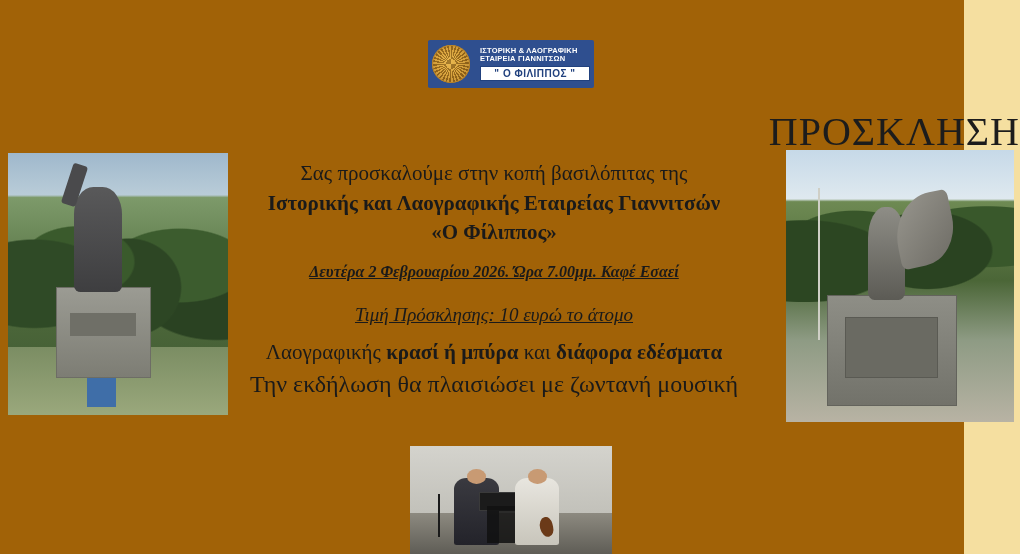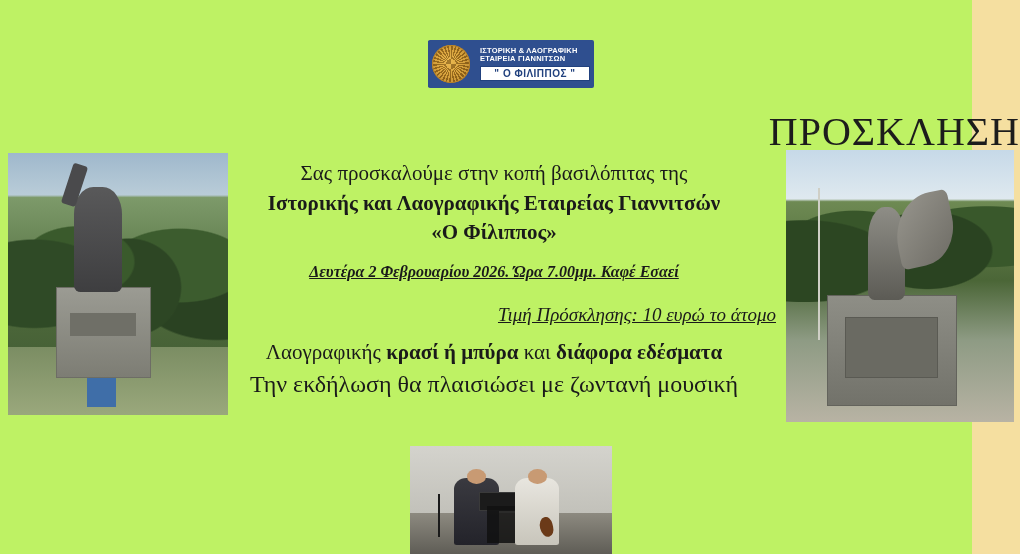--- a/index.html
+++ b/index.html
@@ -12,22 +12,21 @@
     background: #f5dfa0;
     font-family: "Liberation Serif", serif;
     overflow: hidden;
     position: relative;
   }
 
   .page {
     position: relative;
     width: 964px;
     height: 554px;
-    background: #bef264;
-    padding-left: 8px;
+    background: #a16207;
   }
 
   
   .logo {
     position: absolute;
     left: 428px;
     top: 40px;
     width: 166px;
     height: 48px;
     background: #2f4f8f;
@@ -128,21 +127,20 @@
     font-weight: bold;
     font-style: italic;
     text-decoration: underline;
     margin-top: 14px;
   }
   .l5 {
     font-size: 19px;
     font-style: italic;
     text-decoration: underline;
     margin-top: 20px;
-    text-align: right;
   }
   .l6 { font-size: 21px; margin-top: 12px; }
   .l6 b { font-weight: bold; }
   .l7 { font-size: 24px; }
   .l8 { font-size: 28px; margin-top: 40px; }
   .l9 { font-size: 21px; font-weight: bold; font-style: italic; margin-top: 2px;}
 
   
   .photo {
     position: absolute;

